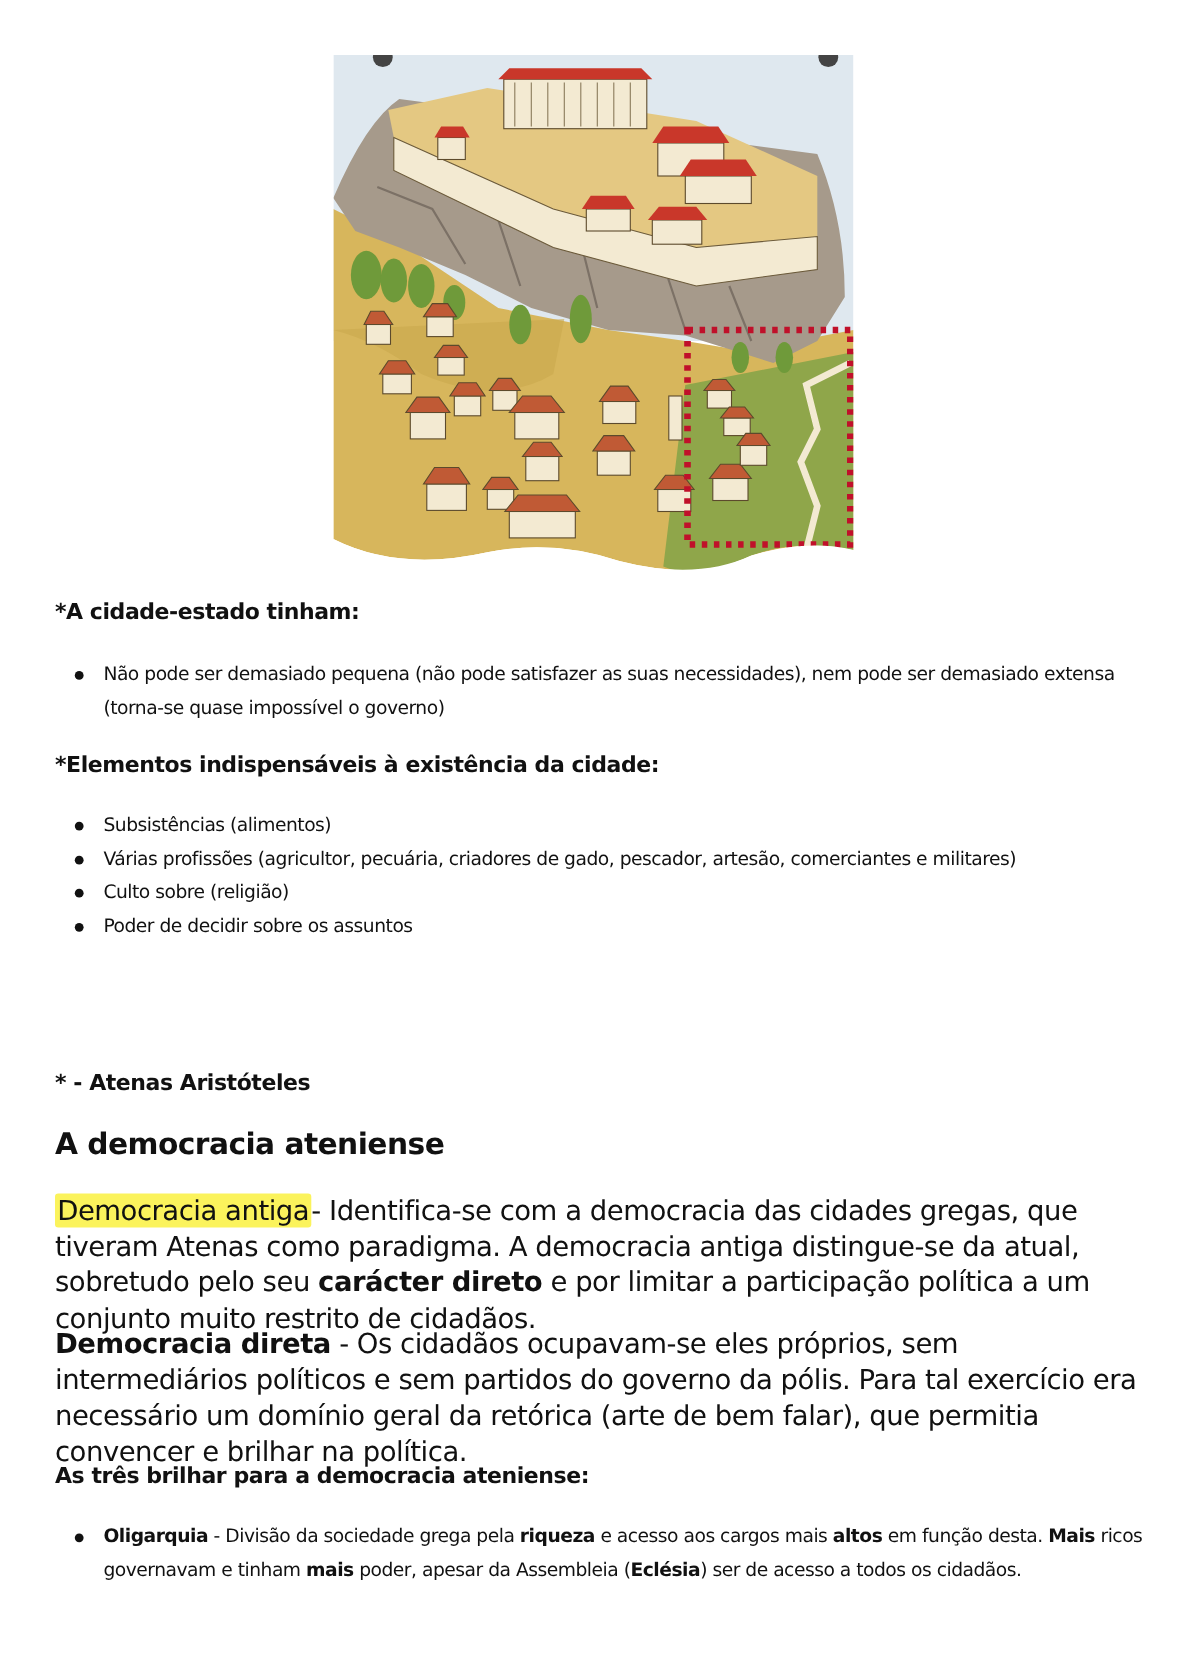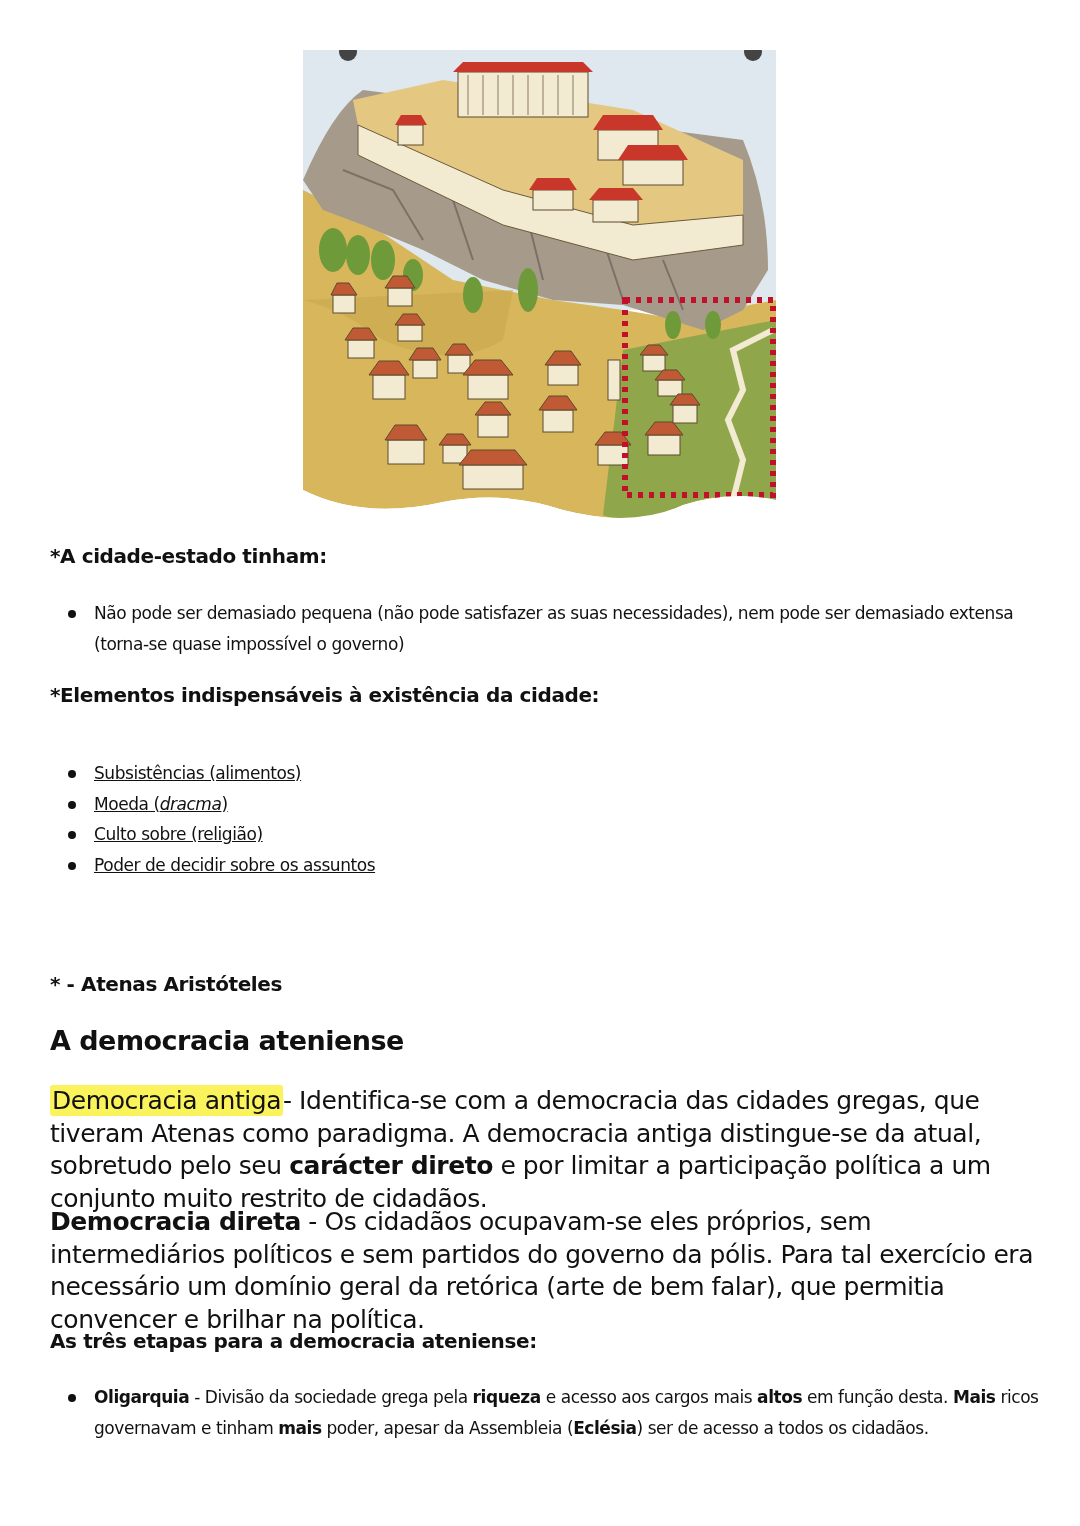--- a/index.html
+++ b/index.html
@@ -135,34 +135,34 @@
 <div class="content">
 
   <div class="h-sub" style="top:544px;">*A cidade-estado tinham:</div>
 
   <ul class="blist" style="top:598px;">
     <li>Não pode ser demasiado pequena (não pode satisfazer as suas necessidades), nem pode ser demasiado extensa (torna-se quase impossível o governo)</li>
   </ul>
 
   <div class="h-sub" style="top:683px;">*Elementos indispensáveis à existência da cidade:</div>
 
-  <ul class="blist" style="top:758px;text-decoration:underline;">
+  <ul class="blist" style="top:735px;">
     <li>Subsistências (alimentos)</li>
-    <li><span>Moeda (</span><em>dracma</em><span>)</span></li>
+    <li>Várias profissões (agricultor, pecuária, criadores de gado, pescador, artesão, comerciantes e militares)</li>
     <li>Culto sobre (religião)</li>
     <li>Poder de decidir sobre os assuntos</li>
   </ul>
 
   <div class="h-sub" style="top:972px;">* - Atenas Aristóteles</div>
 
   <div class="h-main" style="top:1025px;">A democracia ateniense</div>
 
   <div class="para" style="top:1085px;"><span class="hl"><span>Democracia antiga</span></span><span>-</span><span> Identifica-se com a democracia das cidades gregas, que tiveram Atenas como paradigma. A democracia antiga distingue-se da atual, sobretudo pelo seu </span><b>carácter direto</b><span> e por limitar a participação política a um conjunto muito restrito de cidadãos.</span></div>
 
   <div class="para" style="top:1206px;"><b>Democracia direta</b><span> - Os cidadãos ocupavam-se eles próprios, sem intermediários políticos e sem partidos do governo da pólis. Para tal exercício era necessário um domínio geral da retórica (arte de bem falar), que permitia convencer e brilhar na política.</span></div>
 
-  <div class="h-sub" style="top:1329px;">As três etapas para a democracia ateniense:</div>
+  <div class="h-sub" style="top:1329px;">As três brilhar para a democracia ateniense:</div>
 
   <ul class="blist" style="top:1382px;">
     <li><b>Oligarquia</b><span> - Divisão da sociedade grega pela </span><b>riqueza</b><span> e acesso aos cargos mais </span><b>altos</b><span> em função desta. </span><b>Mais</b><span> ricos governavam e tinham </span><b>mais</b><span> poder, apesar da Assembleia (</span><b>Eclésia</b><span>) ser de acesso a todos os cidadãos.</span></li>
   </ul>
 
 </div>
 
 </body></html>

